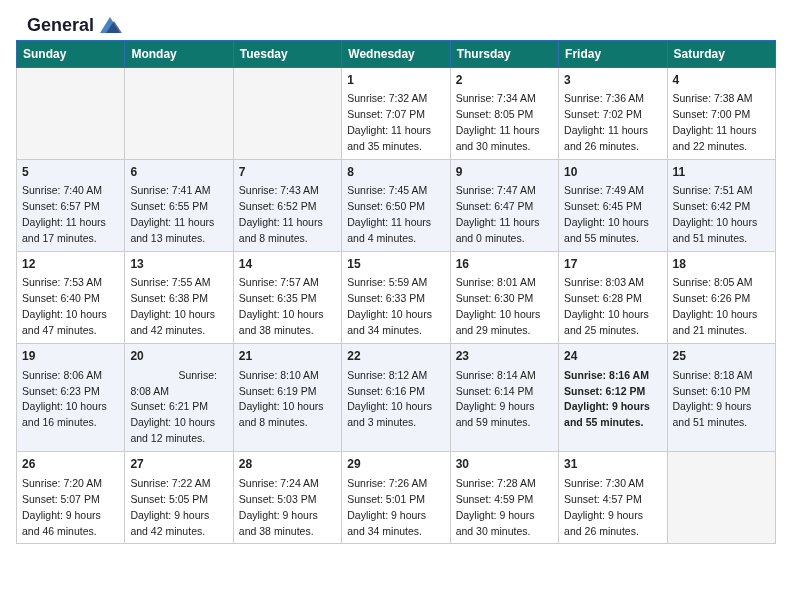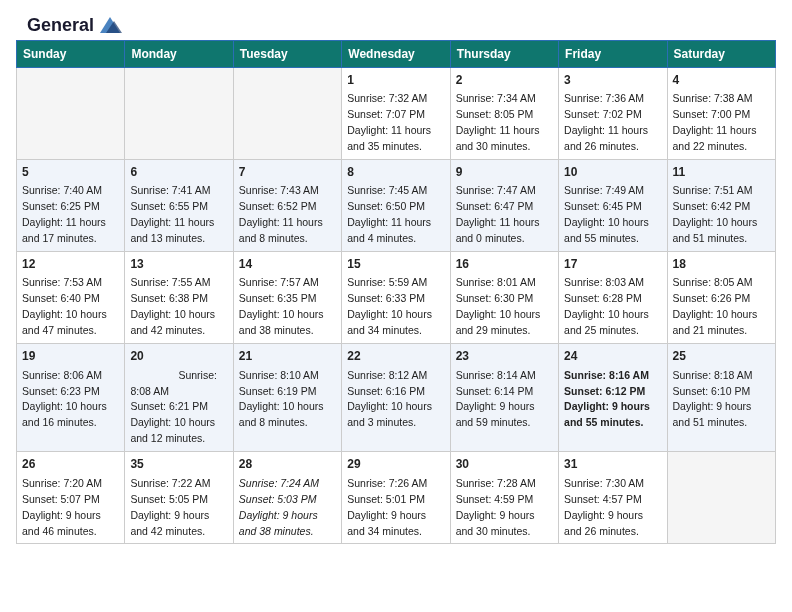--- a/index.html
+++ b/index.html
@@ -135,21 +135,21 @@
 Daylight: 11 hours and 30 minutes.</span></td>
         <td><span class="day-number">3</span><span class="day-info" style="white-space: pre-line;">Sunrise: 7:36 AM
 Sunset: 7:02 PM
 Daylight: 11 hours and 26 minutes.</span></td>
         <td><span class="day-number">4</span><span class="day-info" style="white-space: pre-line;">Sunrise: 7:38 AM
 Sunset: 7:00 PM
 Daylight: 11 hours and 22 minutes.</span></td>
       </tr>
       <tr class="row-even">
         <td><span class="day-number">5</span><span class="day-info" style="white-space: pre-line;">Sunrise: 7:40 AM
-Sunset: 6:25 PM
+Sunset: 6:57 PM
 Daylight: 11 hours and 17 minutes.</span></td>
         <td><span class="day-number">6</span><span class="day-info" style="white-space: pre-line; text-align: center;">Sunrise: 7:41 AM
 Sunset: 6:55 PM
 Daylight: 11 hours and 13 minutes.</span></td>
         <td><span class="day-number">7</span><span class="day-info" style="white-space: pre-line;">Sunrise: 7:43 AM
 Sunset: 6:52 PM
 Daylight: 11 hours and 8 minutes.</span></td>
         <td><span class="day-number">8</span><span class="day-info" style="white-space: pre-line;">Sunrise: 7:45 AM
 Sunset: 6:50 PM
 Daylight: 11 hours and 4 minutes.</span></td>
@@ -206,24 +206,24 @@
 Sunset: 6:12 PM
 Daylight: 9 hours and 55 minutes.</span></td>
         <td><span class="day-number">25</span><span class="day-info" style="white-space: pre-line;">Sunrise: 8:18 AM
 Sunset: 6:10 PM
 Daylight: 9 hours and 51 minutes.</span></td>
       </tr>
       <tr class="row-odd">
         <td><span class="day-number">26</span><span class="day-info" style="white-space: pre-line;">Sunrise: 7:20 AM
 Sunset: 5:07 PM
 Daylight: 9 hours and 46 minutes.</span></td>
-        <td><span class="day-number">35</span><span class="day-info" style="white-space: pre-line;">Sunrise: 7:22 AM
+        <td><span class="day-number">27</span><span class="day-info" style="white-space: pre-line;">Sunrise: 7:22 AM
 Sunset: 5:05 PM
 Daylight: 9 hours and 42 minutes.</span></td>
-        <td><span class="day-number">28</span><span class="day-info" style="white-space: pre-line; font-style: italic;">Sunrise: 7:24 AM
+        <td><span class="day-number">28</span><span class="day-info" style="white-space: pre-line;">Sunrise: 7:24 AM
 Sunset: 5:03 PM
 Daylight: 9 hours and 38 minutes.</span></td>
         <td><span class="day-number">29</span><span class="day-info" style="white-space: pre-line;">Sunrise: 7:26 AM
 Sunset: 5:01 PM
 Daylight: 9 hours and 34 minutes.</span></td>
         <td><span class="day-number">30</span><span class="day-info" style="white-space: pre-line;">Sunrise: 7:28 AM
 Sunset: 4:59 PM
 Daylight: 9 hours and 30 minutes.</span></td>
         <td><span class="day-number">31</span><span class="day-info" style="white-space: pre-line;">Sunrise: 7:30 AM
 Sunset: 4:57 PM

